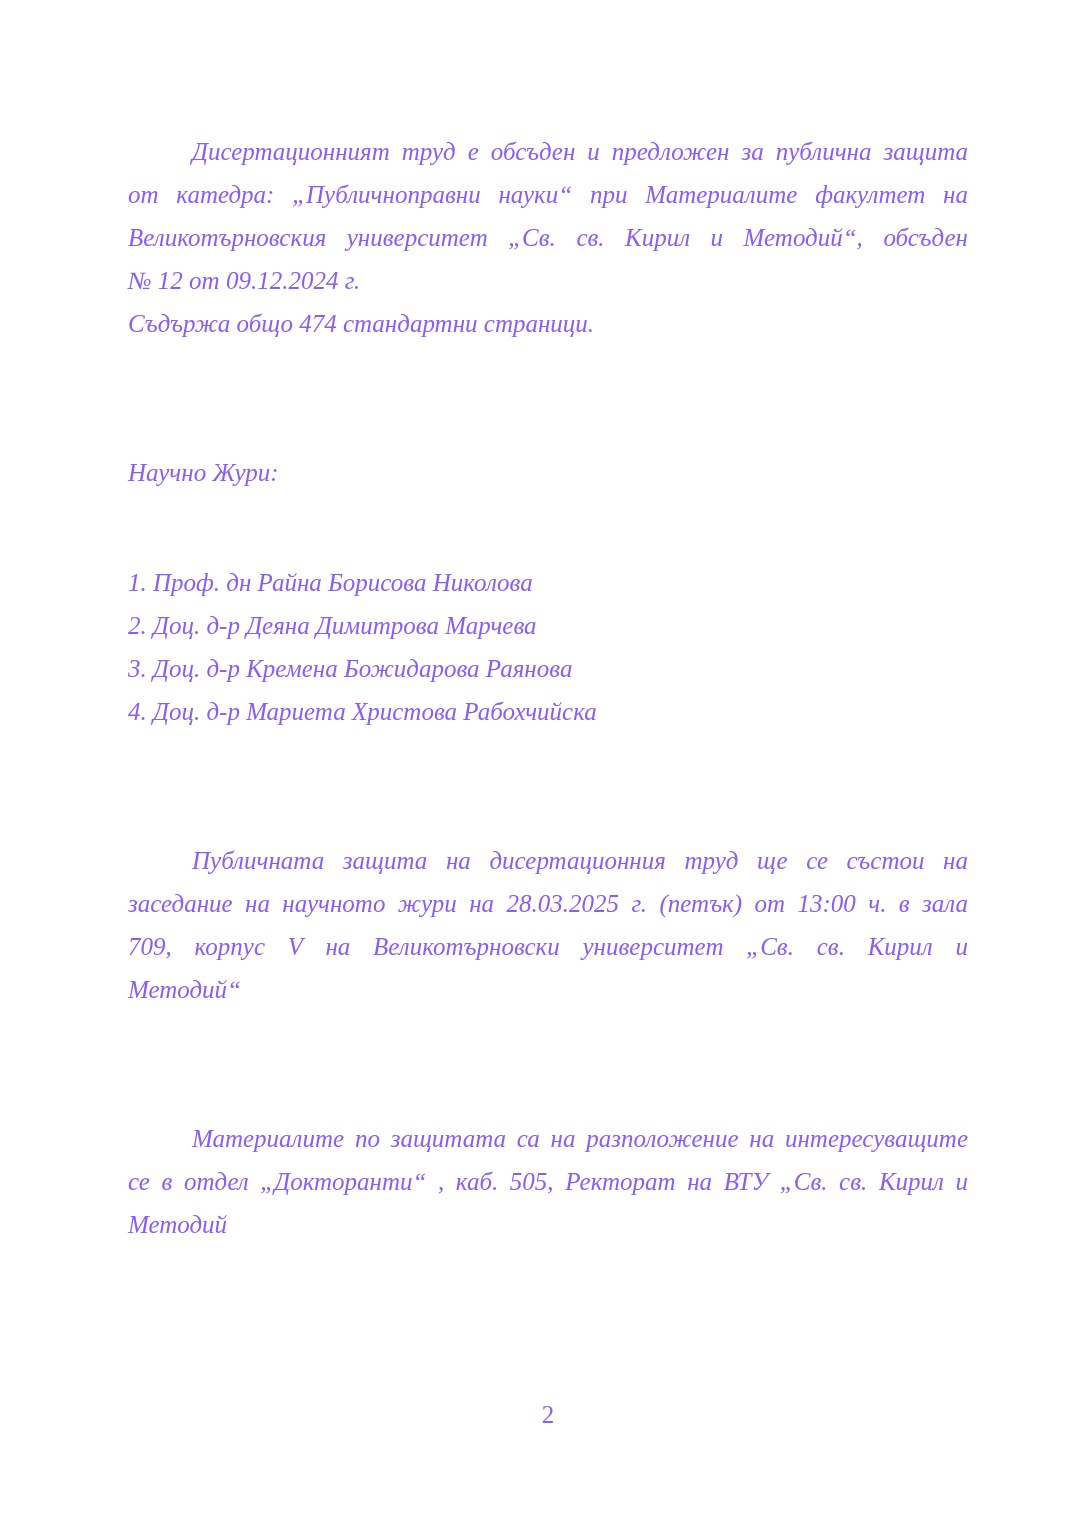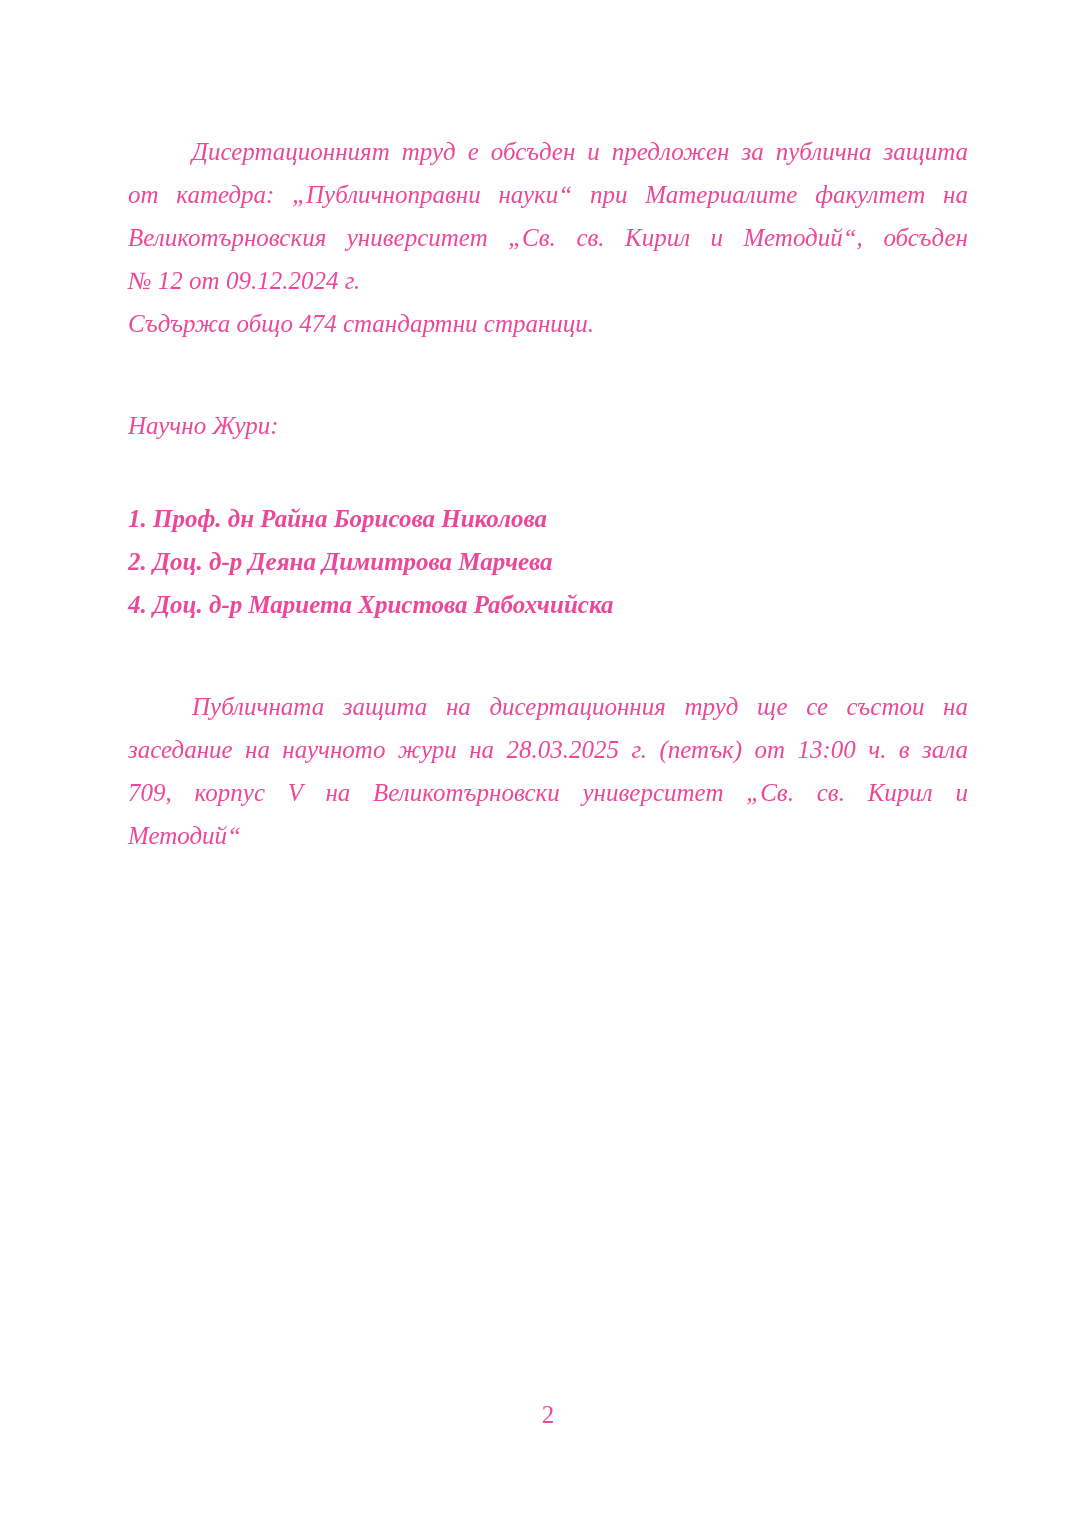--- a/index.html
+++ b/index.html
@@ -5,21 +5,21 @@
   html, body {
     margin: 0;
     padding: 0;
     background: #ffffff;
   }
   .page {
     position: relative;
     width: 1080px;
     height: 1527px;
     background: #ffffff;
-    color: #ec4899;
+    color: #8b5cf6;
     font-family: "Liberation Serif", "DejaVu Serif", serif;
     font-style: italic;
     overflow: hidden;
   }
   .content {
     position: absolute;
     left: 128px;
     top: 130px;
     width: 840px;
     font-size: 25px;
@@ -41,22 +41,22 @@
   }
   
   .plain .line,
   .jury-heading {
     text-align: left;
   }
   .plain .line {
     text-align-last: auto;
     text-indent: 0;
   }
-  .mt1 { margin-top: 50px; font-weight: bold; }
-  .mt2 { margin-top: 59px; }
+  .mt1 { margin-top: 67px; }
+  .mt2 { margin-top: 106px; }
   .page-number {
     position: absolute;
     left: 128px;
     top: 1393px;
     width: 840px;
     text-align: center;
     font-style: normal;
     font-size: 25px;
     line-height: 43px;
   }
@@ -77,27 +77,33 @@
 
     <div class="para noindent">
         <div class="line first last">Съдържа общо 474 стандартни страници.</div>
       </div>
 
     <div class="jury-heading mt2">Научно Жури:</div>
 
     <div class="plain mt1">
         <div class="line first">1. Проф. дн Райна Борисова Николова</div>
         <div class="line">2. Доц. д-р Деяна Димитрова Марчева</div>
+        <div class="line">3. Доц. д-р Кремена Божидарова Раянова</div>
         <div class="line">4. Доц. д-р Мариета Христова Рабохчийска</div>
       </div>
 
     <div class="para mt2">
         <div class="line first">Публичната защита на дисертационния труд ще се състои на</div>
         <div class="line">заседание на научното жури на  28.03.2025 г. (петък) от   13:00   ч. в зала</div>
         <div class="line">709, корпус V на Великотърновски университет „Св. св. Кирил и</div>
         <div class="line last">Методий“</div>
       </div>
 
+    <div class="para mt2">
+        <div class="line first">Материалите по защитата са на разположение на интересуващите</div>
+        <div class="line">се в отдел „Докторанти“ , каб. 505, Ректорат на ВТУ „Св. св. Кирил и</div>
+        <div class="line last">Методий</div>
+      </div>
 
   </div>
 
   <div class="page-number">2</div>
 </div>
 
 </body></html>

